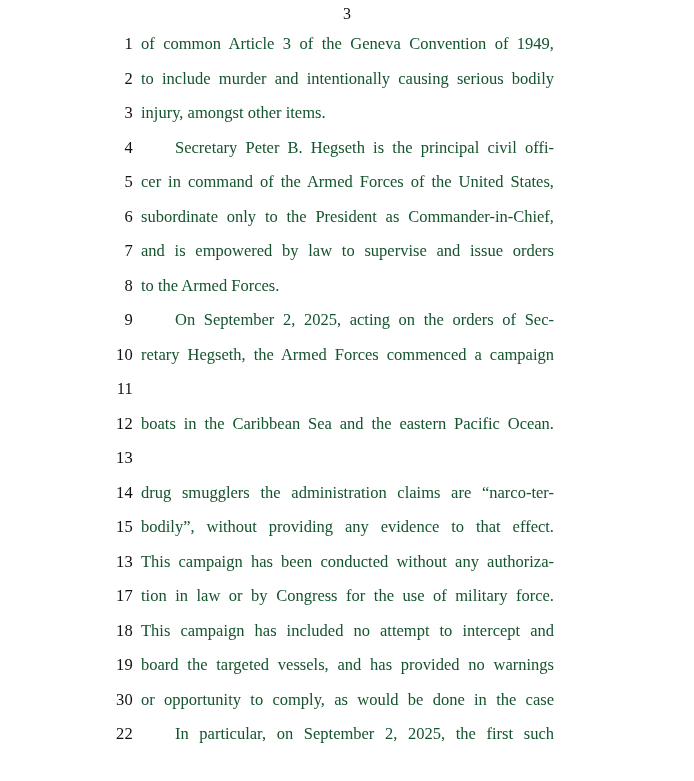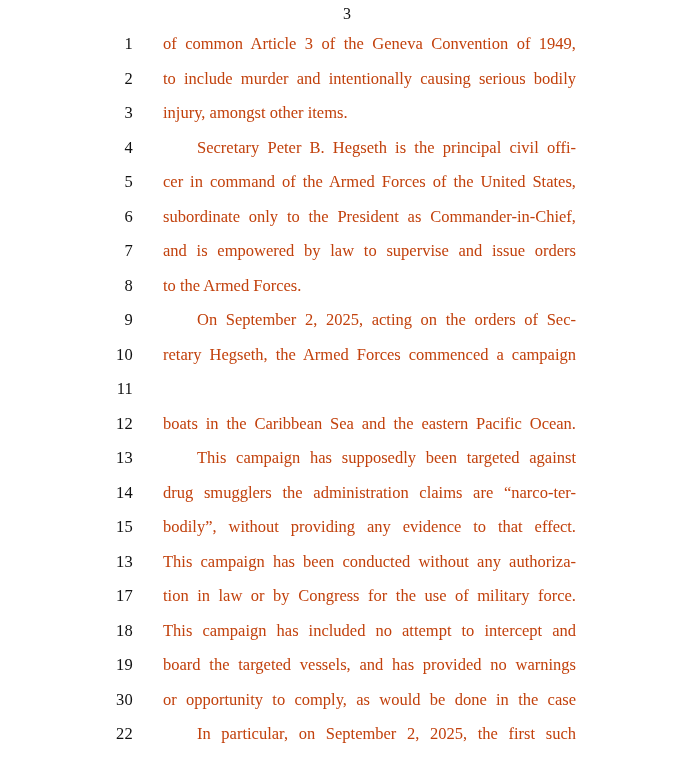--- a/index.html
+++ b/index.html
@@ -61,23 +61,22 @@
     letter-spacing: 0.2px;
   }
 
   .line-text {
     position: absolute;
     left: 141px;
     width: 413px;
     top: 2px;
     font-size: 16.5px;
     line-height: 22px;
-    color: #c2410c;
+    color: #14532d;
     white-space: nowrap;
-    margin-left: 22px;
   }
 
   
   .line-text.justify {
     white-space: normal;
     text-align: justify;
     text-align-last: justify;
     word-spacing: 0;
   }
   
@@ -141,21 +140,20 @@
       </div>
       <div class="doc-line">
         <span class="line-no">11</span>
       </div>
       <div class="doc-line">
         <span class="line-no">12</span>
         <span class="line-text justify">boats in the Caribbean Sea and the eastern Pacific Ocean.</span>
       </div>
       <div class="doc-line">
         <span class="line-no">13</span>
-        <span class="line-text justify indent">This campaign has supposedly been targeted against</span>
       </div>
       <div class="doc-line">
         <span class="line-no">14</span>
         <span class="line-text justify">drug smugglers the administration claims are “narco-ter-</span>
       </div>
       <div class="doc-line">
         <span class="line-no">15</span>
         <span class="line-text justify">bodily”, without providing any evidence to that effect.</span>
       </div>
       <div class="doc-line">

